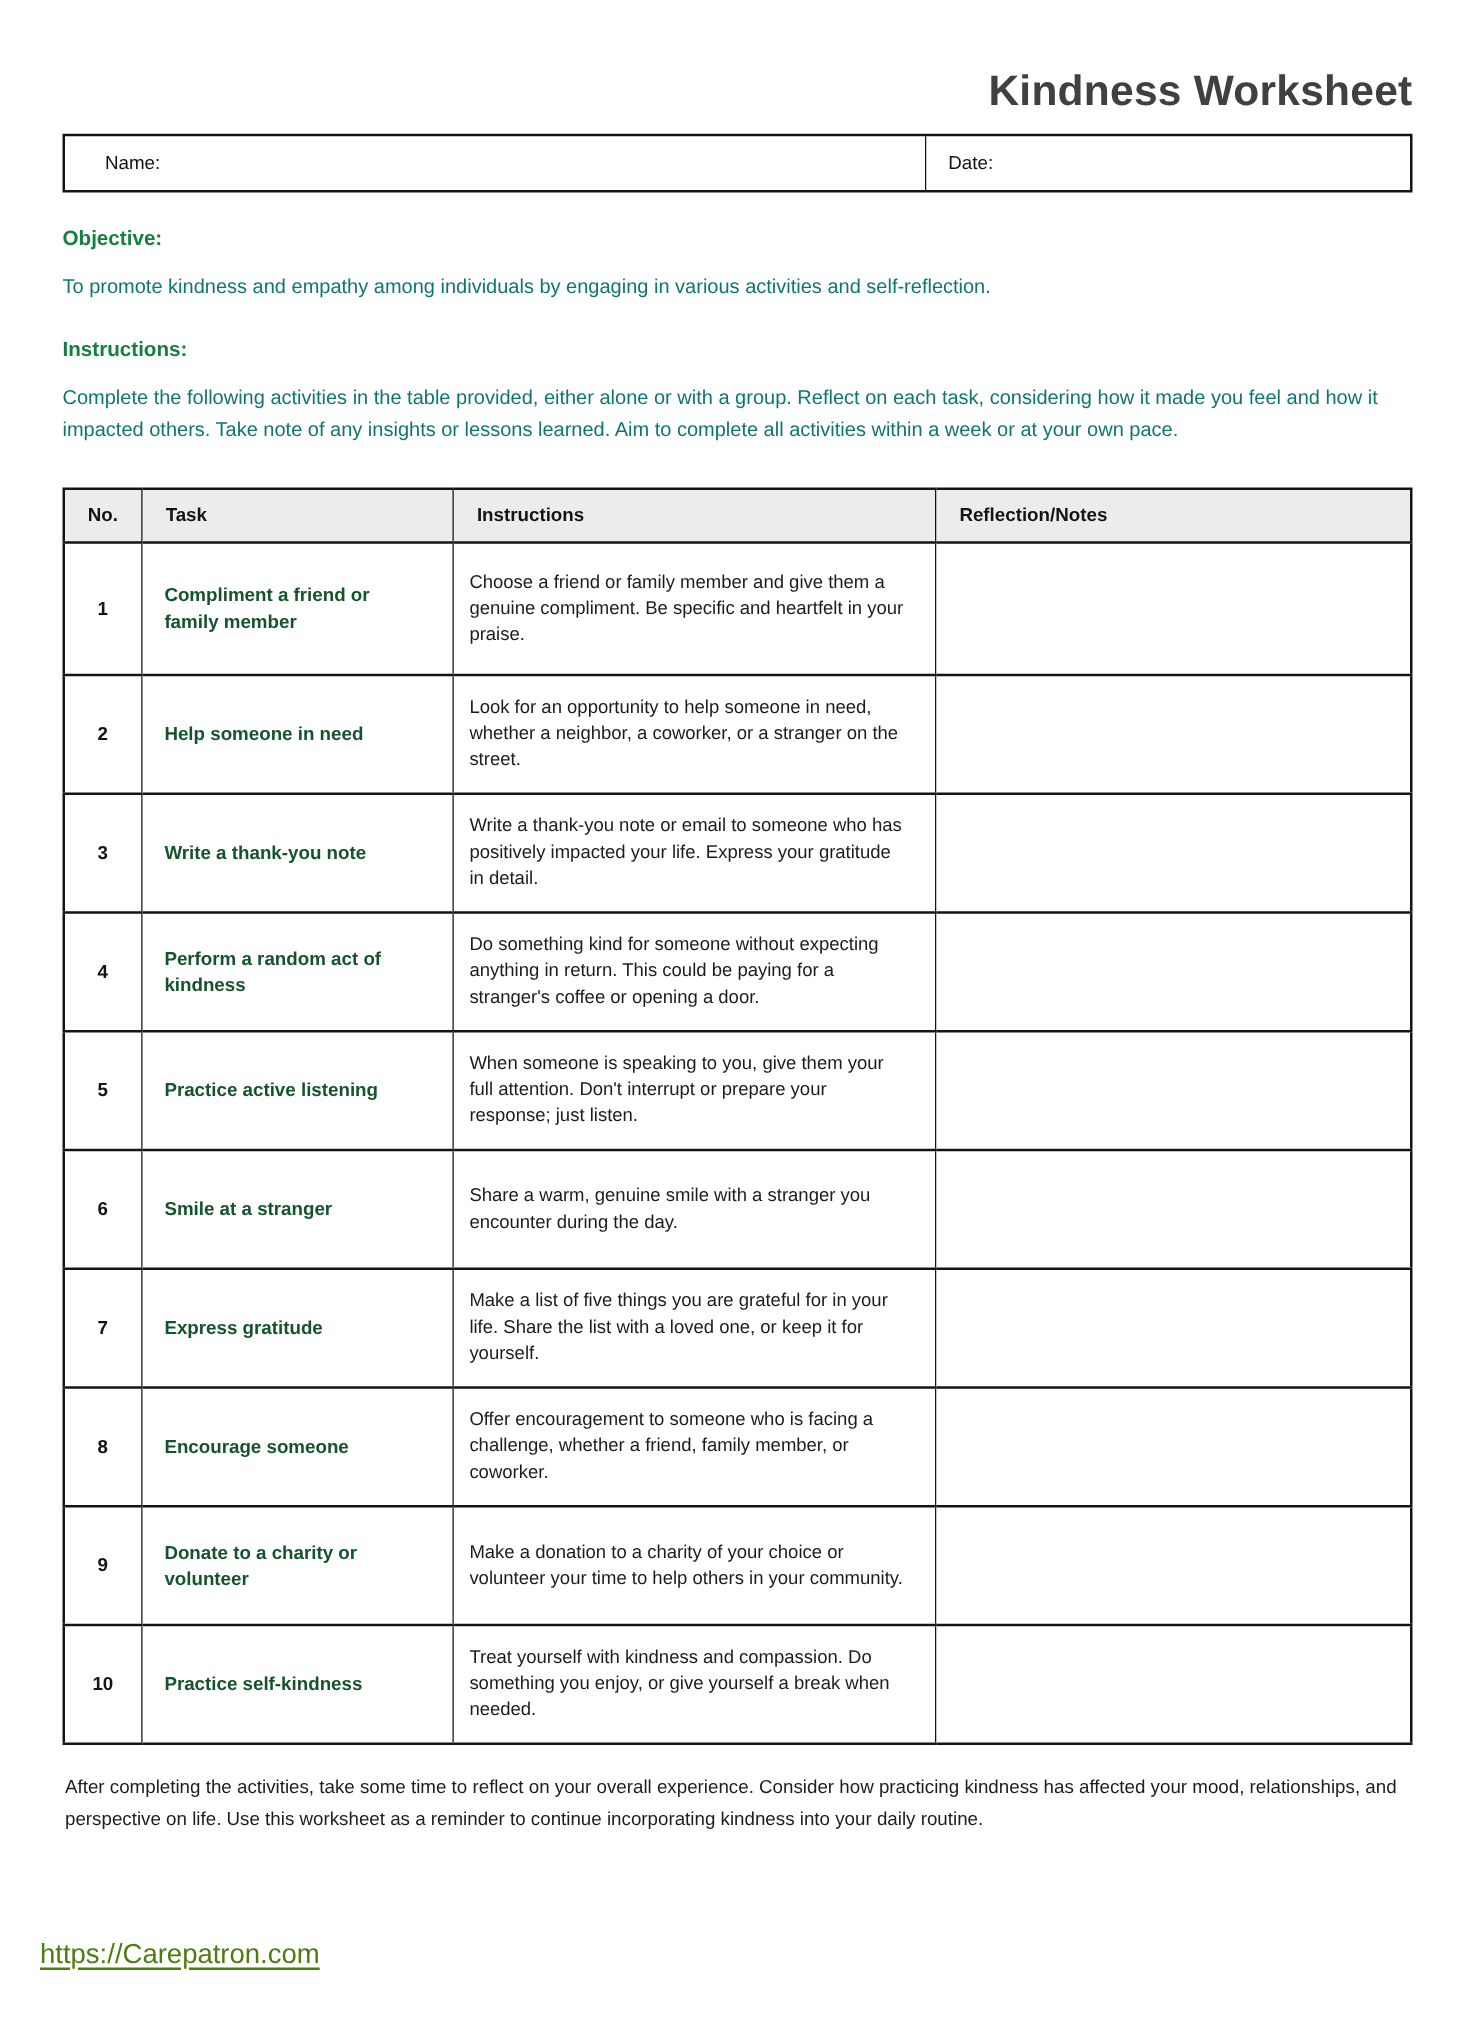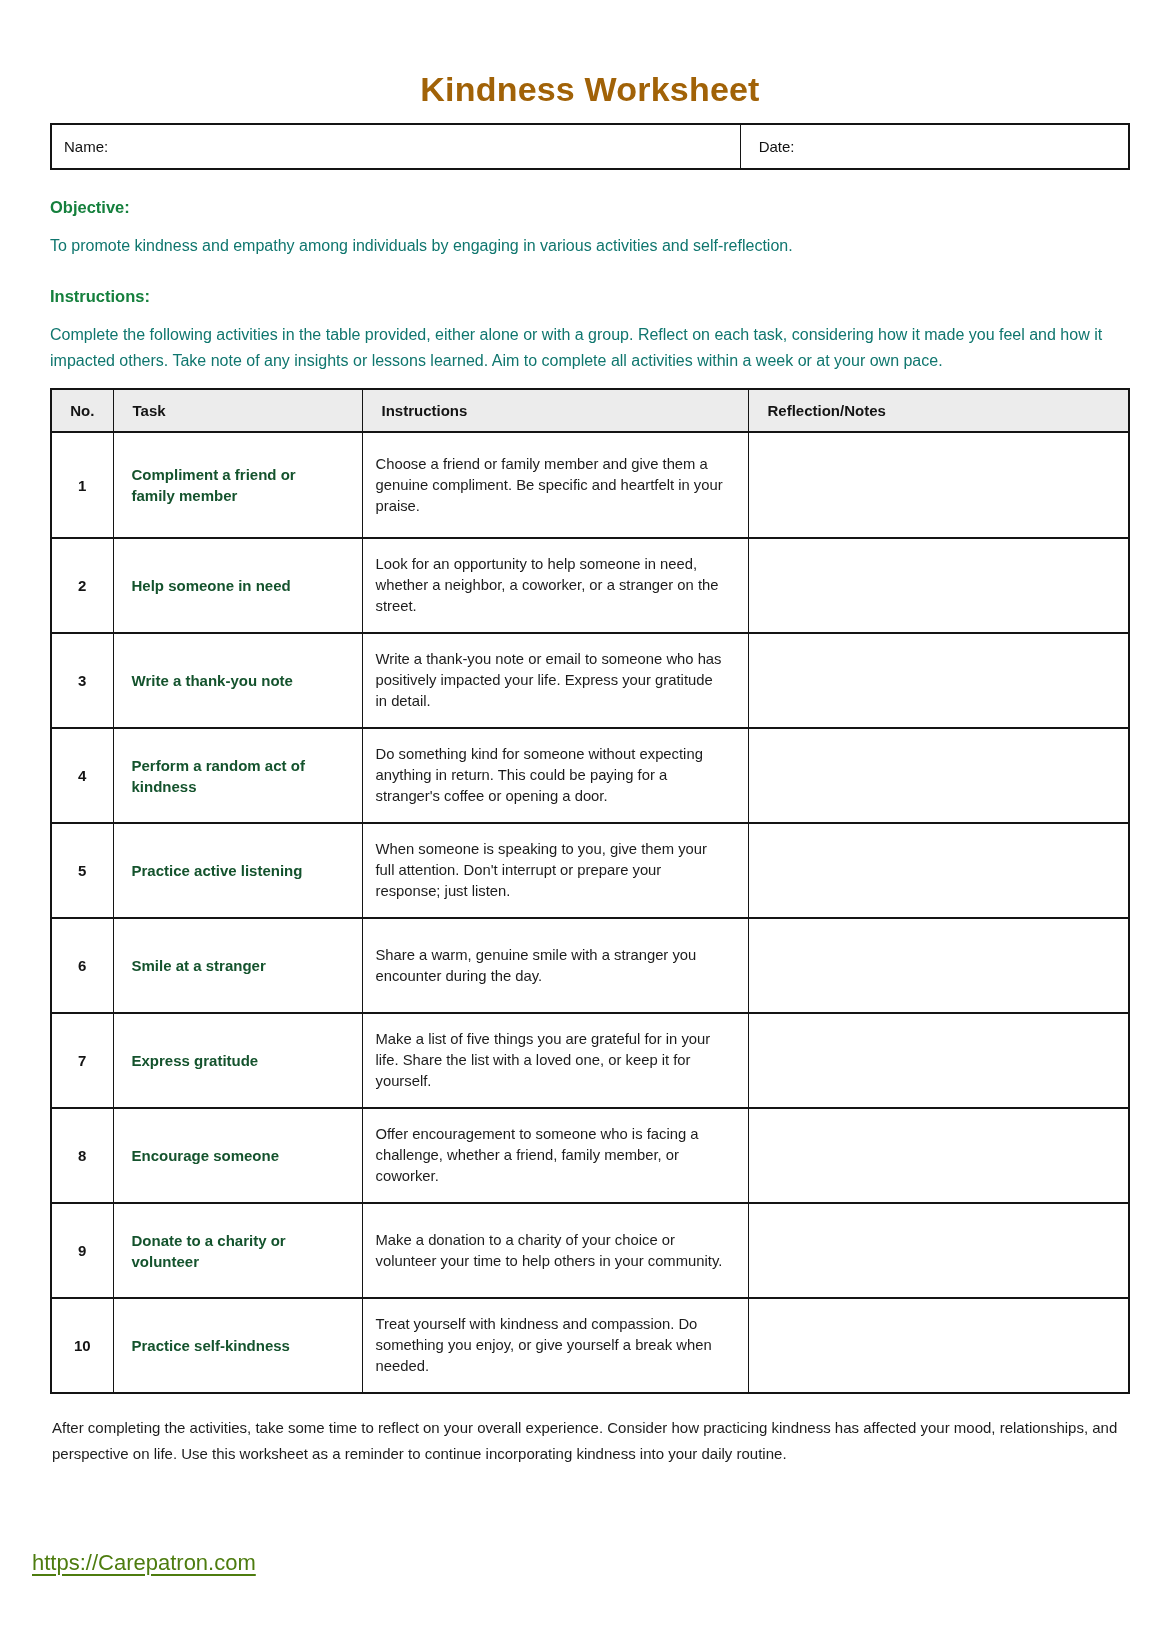--- a/index.html
+++ b/index.html
@@ -11,62 +11,62 @@
   }
   .page {
     position: relative;
     width: 1176px;
     height: 1630px;
     background: #ffffff;
     padding: 0 46px 0 50px;
     overflow: hidden;
   }
   .doc-title {
-    padding-top: 70px;
-    text-align: center;
+    padding-top: 54px;
+    text-align: right;
     font-size: 34px;
     font-weight: bold;
-    color: #a16207;
+    color: #404040;
     letter-spacing: 0.2px;
   }
   .namedate {
     margin-top: 14px;
     height: 47px;
     border: 2px solid #141414;
     display: flex;
   }
   .namedate .cell {
     display: flex;
     align-items: center;
     font-size: 15px;
     color: #111111;
   }
   .namedate .cell.name {
     width: 64%;
     border-right: 1.5px solid #141414;
-    padding-left: 12px;
+    padding-left: 32px;
   }
   .namedate .cell.date {
     flex: 1;
     padding-left: 18px;
   }
   .section-heading {
     margin-top: 28px;
     font-size: 16.5px;
     font-weight: bold;
     color: #15803d;
   }
   .body-text {
     margin-top: 16px;
     font-size: 16px;
     line-height: 26px;
     color: #0f766e;
   }
   table.activities {
-    margin-top: 14px;
+    margin-top: 32px;
     width: 1080px;
     border-collapse: collapse;
     border: 2.5px solid #141414;
     table-layout: fixed;
   }
   table.activities th,
   table.activities td {
     border-style: solid;
     border-color: #141414;
     border-width: 2.5px 1.2px;

